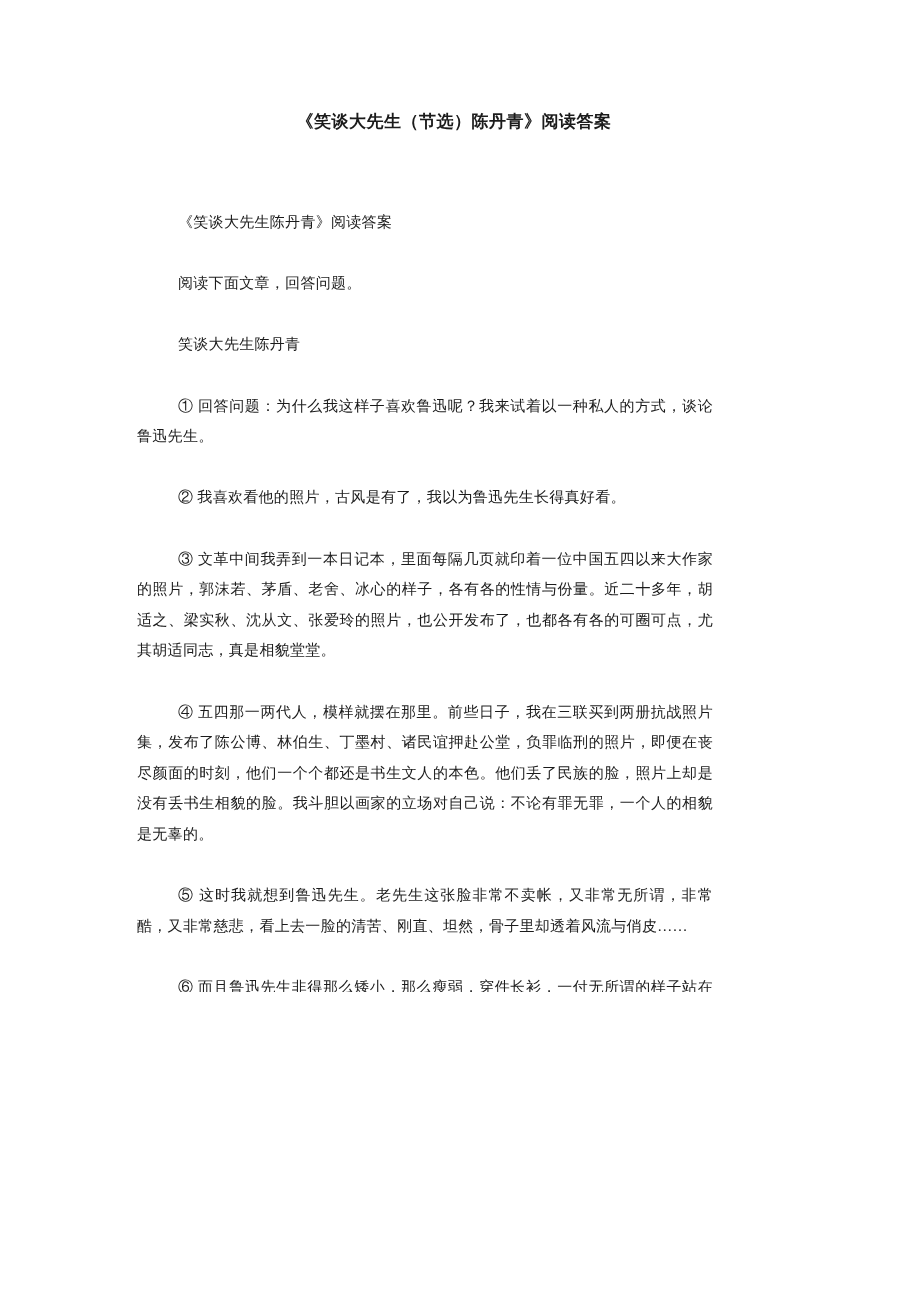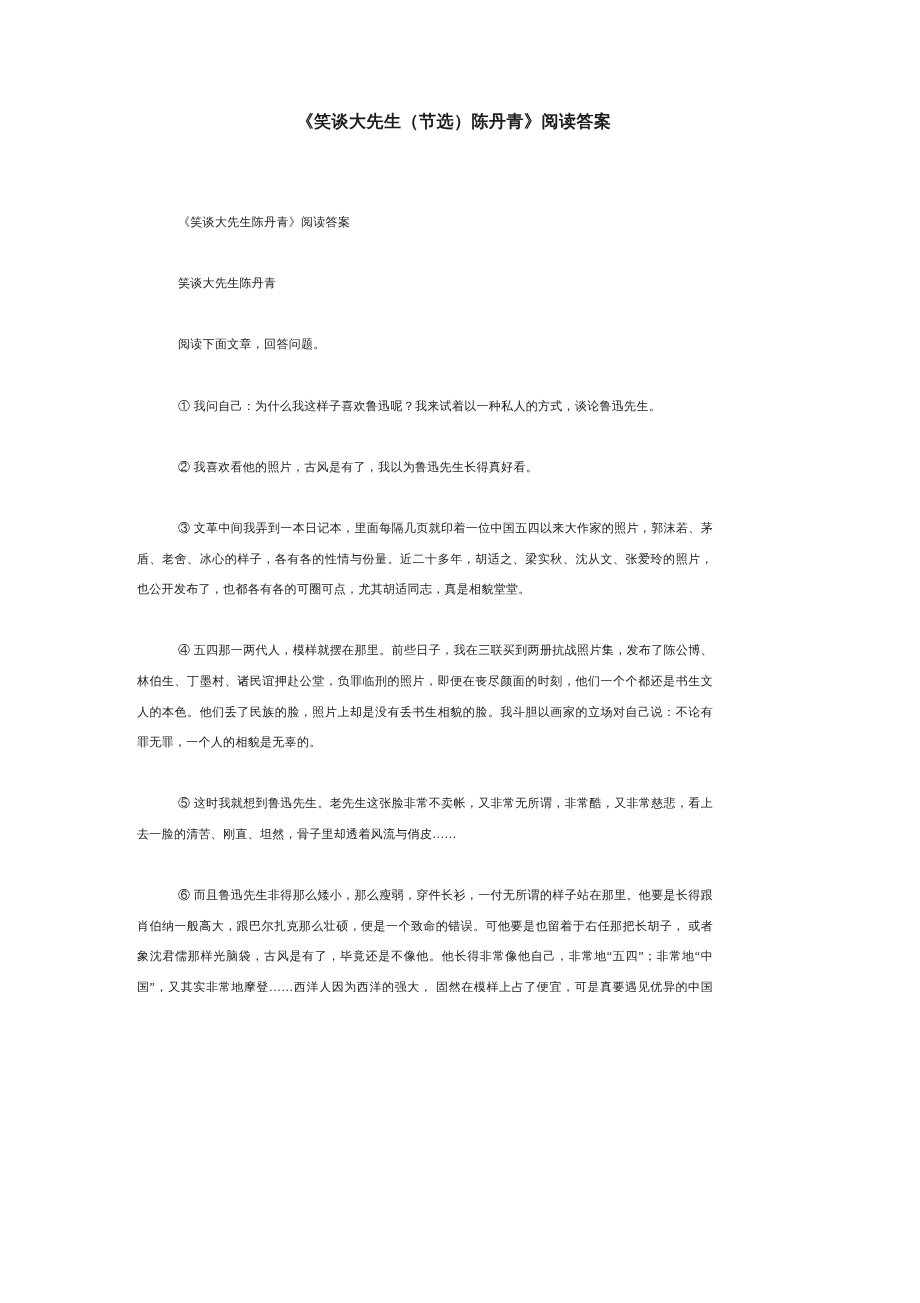--- a/index.html
+++ b/index.html
@@ -30,44 +30,44 @@
     letter-spacing: 0.5px;
   }
   .doc-body {
     position: absolute;
     top: 207px;
     left: 137px;
     width: 576px;
   }
   .doc-body p {
     margin: 0 0 30.6px 0;
-    font-size: 12px;
+    font-size: 15px;
     line-height: 30.6px;
     text-indent: 41px;
     text-align: justify;
     letter-spacing: 0.3px;
     word-break: break-all;
   }
 </style>
 </head>
 <body>
 
 <div class="page">
 
   <h1 class="doc-title">《笑谈大先生（节选）陈丹青》阅读答案</h1>
 
   <div class="doc-body">
 
     <p>《笑谈大先生陈丹青》阅读答案</p>
 
+    <p>阅读下面文章，回答问题。</p>
+
     <p>笑谈大先生陈丹青</p>
 
-    <p>阅读下面文章，回答问题。</p>
-
-    <p>① 我问自己：为什么我这样子喜欢鲁迅呢？我来试着以一种私人的方式，谈论鲁迅先生。</p>
+    <p>① 回答问题：为什么我这样子喜欢鲁迅呢？我来试着以一种私人的方式，谈论鲁迅先生。</p>
 
     <p>② 我喜欢看他的照片，古风是有了，我以为鲁迅先生长得真好看。</p>
 
     <p>③ 文革中间我弄到一本日记本，里面每隔几页就印着一位中国五四以来大作家的照片，郭沫若、茅盾、老舍、冰心的样子，各有各的性情与份量。近二十多年，胡适之、梁实秋、沈从文、张爱玲的照片，也公开发布了，也都各有各的可圈可点，尤其胡适同志，真是相貌堂堂。</p>
 
     <p>④ 五四那一两代人，模样就摆在那里。前些日子，我在三联买到两册抗战照片集，发布了陈公博、林伯生、丁墨村、诸民谊押赴公堂，负罪临刑的照片，即便在丧尽颜面的时刻，他们一个个都还是书生文人的本色。他们丢了民族的脸，照片上却是没有丢书生相貌的脸。我斗胆以画家的立场对自己说：不论有罪无罪，一个人的相貌是无辜的。</p>
 
     <p>⑤ 这时我就想到鲁迅先生。老先生这张脸非常不卖帐，又非常无所谓，非常酷，又非常慈悲，看上去一脸的清苦、刚直、坦然，骨子里却透着风流与俏皮……</p>
 
     <p>⑥ 而且鲁迅先生非得那么矮小，那么瘦弱，穿件长衫，一付无所谓的样子站在那里。他要是长得跟肖伯纳一般高大，跟巴尔扎克那么壮硕，便是一个致命的错误。可他要是也留着于右任那把长胡子， 或者象沈君儒那样光脑袋，古风是有了，毕竟还是不像他。他长得非常像他自己，非常地“五四”；非常地“中国”，又其实非常地摩登……西洋人因为西洋的强大， 固然在模样上占了便宜，可是真要遇见优异的中国人，那种骨子里的儒雅凝炼，脱略虚空，那种被彼得•卢齐准</p>

